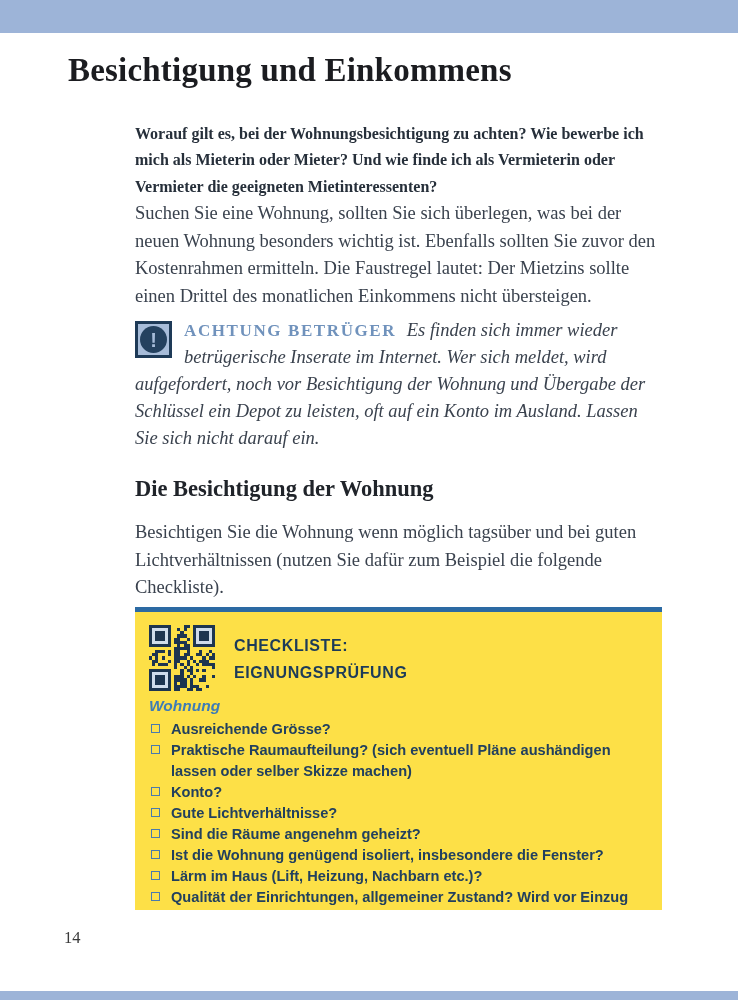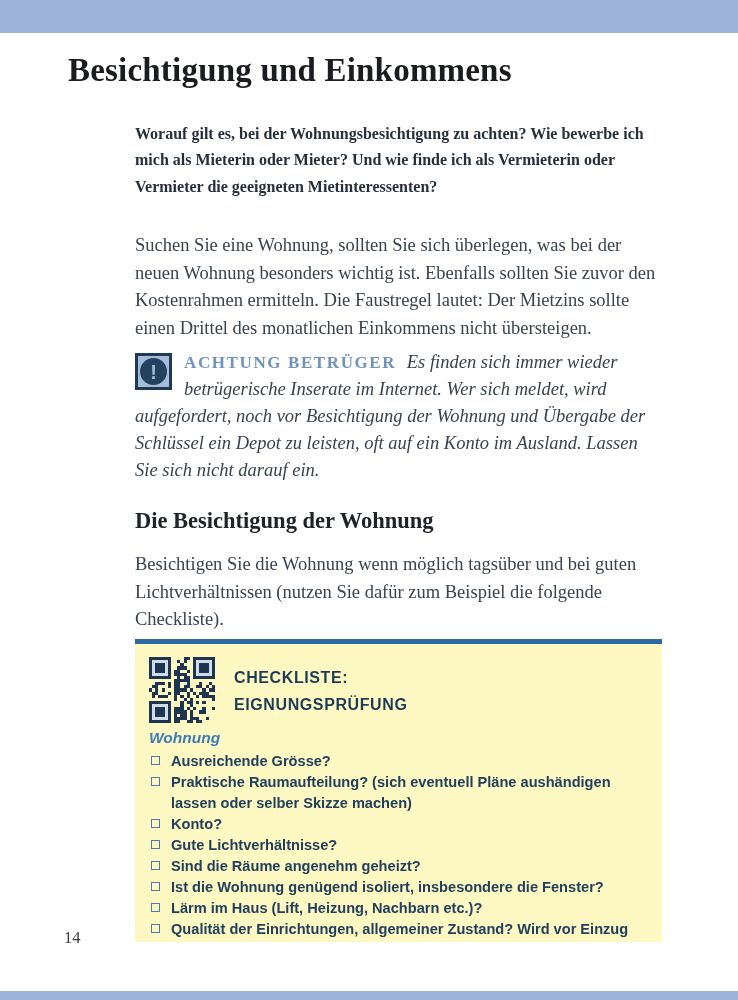--- a/index.html
+++ b/index.html
@@ -24,21 +24,21 @@
   }
   .content { padding:0 76px 0 135px; }
   .intro {
     margin-top:31px;
     font-size:16px; font-weight:bold; color:#262f3a;
     line-height:26.5px;
   }
   .para {
     font-size:18.5px; color:#3a424e; line-height:27.5px;
   }
-  .para-1 { margin-top:32px; }
+  .para-1 { }
   .warning { margin-top:7px; font-size:18.5px; line-height:27px; }
   .warn-icon {
     float:left; width:37px; height:37px; margin:4px 12px 9px 0;
     background:#a7bcd9; border:3px solid #1e3a57;
     display:flex; align-items:center; justify-content:center;
   }
   .warn-circle {
     width:27px; height:27px; border-radius:50%;
     background:#24415f; display:flex; align-items:center; justify-content:center;
   }
@@ -52,21 +52,21 @@
     font-size:17px; margin-right:6px;
   }
   .warn-text { font-style:italic; color:#3a424e; }
   .section-heading {
     margin-top:24px;
     font-size:22.5px; font-weight:bold; color:#20242a;
   }
   .para-2 { margin-top:17px; }
   .checklist-box {
     margin-top:5px; width:527px; height:303px;
-    border-top:5px solid #2c6aa3; background:#fef9c3;
+    border-top:5px solid #2c6aa3; background:#fde047;
     padding:13px 16px 0 14px; overflow:hidden;
     font-family:"Liberation Sans", sans-serif;
   }
   .qr-row { display:flex; align-items:flex-start; }
   .qr { width:66px; height:66px; display:block; }
   .box-titles {
     margin-left:19px; padding-top:7px;
     font-size:16px; font-weight:bold; color:#1c3b59;
     letter-spacing:0.6px; line-height:27px;
   }

